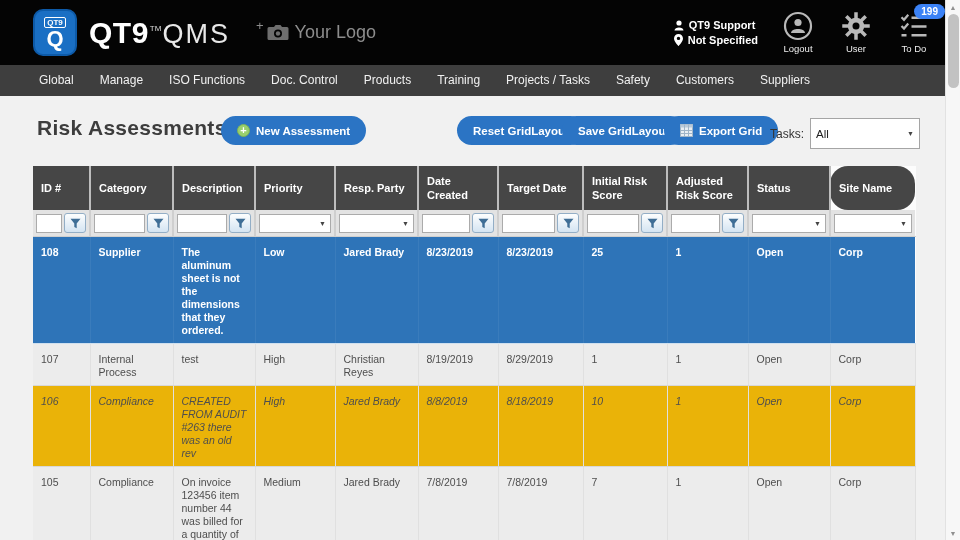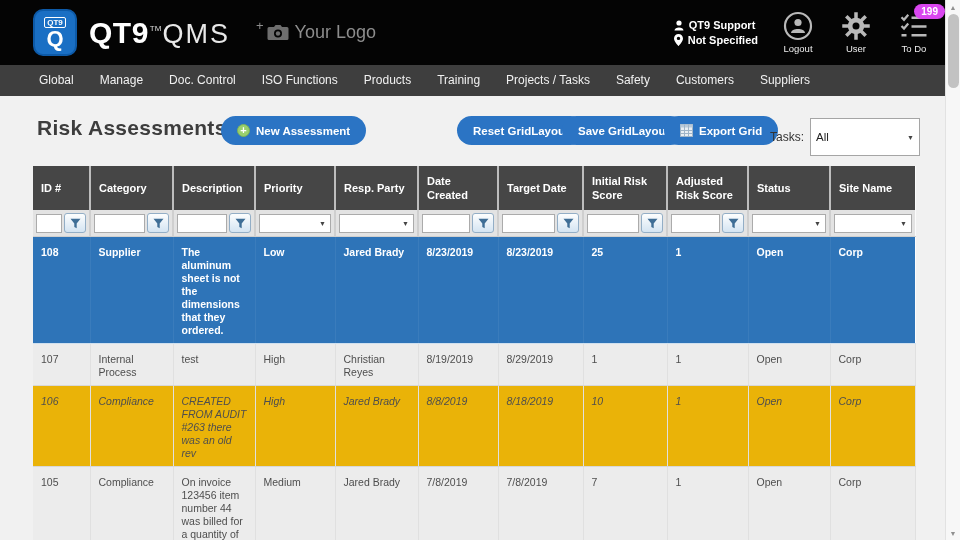--- a/index.html
+++ b/index.html
@@ -23,21 +23,21 @@
                font-size:18px; cursor:pointer; }
   .your-logo .plus { font-size:13px; color:#8d8d8d; position:relative; top:-7px; margin-right:-3px;}
 
   .top-right { position:absolute; right:28px; top:0; height:65px; display:flex;
                align-items:center; gap:22px; }
   .user-info { font-size:11px; font-weight:700; line-height:15px; }
   .ui-line { display:flex; align-items:center; gap:5px; white-space:nowrap; }
   .top-action { display:flex; flex-direction:column; align-items:center; gap:2px;
                 font-size:9.5px; color:#eee; cursor:pointer; position:relative; min-width:36px;}
   .top-action svg { display:block; }
-  .badge { position:absolute; top:-7px; right:-13px; background:#d946ef; color:#fff;
+  .badge { position:absolute; top:-7px; right:-13px; background:#3b82f6; color:#fff;
            font-size:10px; font-weight:700; border-radius:9px; padding:2px 7px; line-height:11px;}
 
   
   .navbar { height:31px; background:#3e3e3e; display:flex; align-items:center; padding-left:26px; }
   .navbar ul { list-style:none; display:flex; }
   .navbar li { color:#f1f1f1; font-size:12px; padding:12px 13px; line-height:31px; cursor:pointer;
                white-space:nowrap; }
 
   
   .content { position:relative; }
@@ -46,32 +46,32 @@
                 color:#3d3d3d; letter-spacing:0.3px; }
   .pill { position:absolute; top:6px; background:#2b74c4; color:#fff; border:none;
           border-radius:15px; height:29px; padding:0 16px; font-size:11.5px; font-weight:700;
           font-family:"Liberation Sans",sans-serif; display:inline-flex; align-items:center;
           gap:6px; cursor:pointer; white-space:nowrap; }
   .plus-circle { width:13px; height:13px; background:#9ad06e; border:1px solid #7db457;
                  border-radius:50%; color:#fff; font-size:11px; line-height:11px; font-weight:700;
                  display:flex; align-items:center; justify-content:center; }
   .filter-group { position:absolute; right:7px; top:8px; display:flex; align-items:center; gap:6px;
                   font-size:12px; color:#333; }
-  .hdr-select { width:110px; height:38px; background:#fff; border:1px solid #a5a5a5;
+  .hdr-select { width:110px; height:31px; background:#fff; border:1px solid #a5a5a5;
                 display:flex; align-items:center; justify-content:space-between;
                 padding:0 5px; font-size:11.5px; color:#222; cursor:pointer; }
   .caret { font-size:7px; color:#444; }
 
   
   .grid-wrap { margin-left:33px; width:882px; }
   table { border-collapse:collapse; table-layout:fixed; width:882px; background:#fcfcfc; }
   th { background:#464646; color:#fff; font-size:11px; font-weight:700; text-align:left;
        padding:8px 8px; vertical-align:middle; border-right:2px solid #bdbdbd; line-height:14px;
        height:44px; cursor:pointer; }
-  th:last-child { border-right:none; }
+  th:last-child { border-right:none;border-radius:18px; }
   tr.filter-row td { background:#e3e3e3; border-right:2px solid #cfcfcf; padding:3px 3px;
                      height:26px; border-bottom:1px solid #cfcfcf; }
   tr.filter-row td:last-child { border-right:none; }
   .flt-box { display:flex; align-items:center; gap:2px; }
   .flt-input { flex:1; min-width:0; height:19px; border:1px solid #ababab; background:#fff;
                font-size:10px; padding:0 3px; font-family:"Liberation Sans",sans-serif; }
   .flt-btn { width:22px; height:20px; border:1px solid #93aec6; border-radius:3px;
              background:linear-gradient(#fdfefe,#d4e4f2); display:flex; align-items:center;
              justify-content:center; cursor:pointer; flex:none; }
   .flt-select { height:19px; background:#fff; border:1px solid #ababab; display:flex;
@@ -178,22 +178,22 @@
       <span class="badge">199</span>
       <span>To Do</span>
     </div>
   </div>
 </header>
 
 <nav class="navbar">
   <ul id="nav-list">
       <li>Global</li>
       <li>Manage</li>
+      <li>ISO Functions</li>
       <li>Doc. Control</li>
-      <li>ISO Functions</li>
       <li>Products</li>
       <li>Training</li>
       <li>Projects / Tasks</li>
       <li>Safety</li>
       <li>Customers</li>
       <li>Suppliers</li>
     </ul>
 </nav>
 
 <main class="content">

